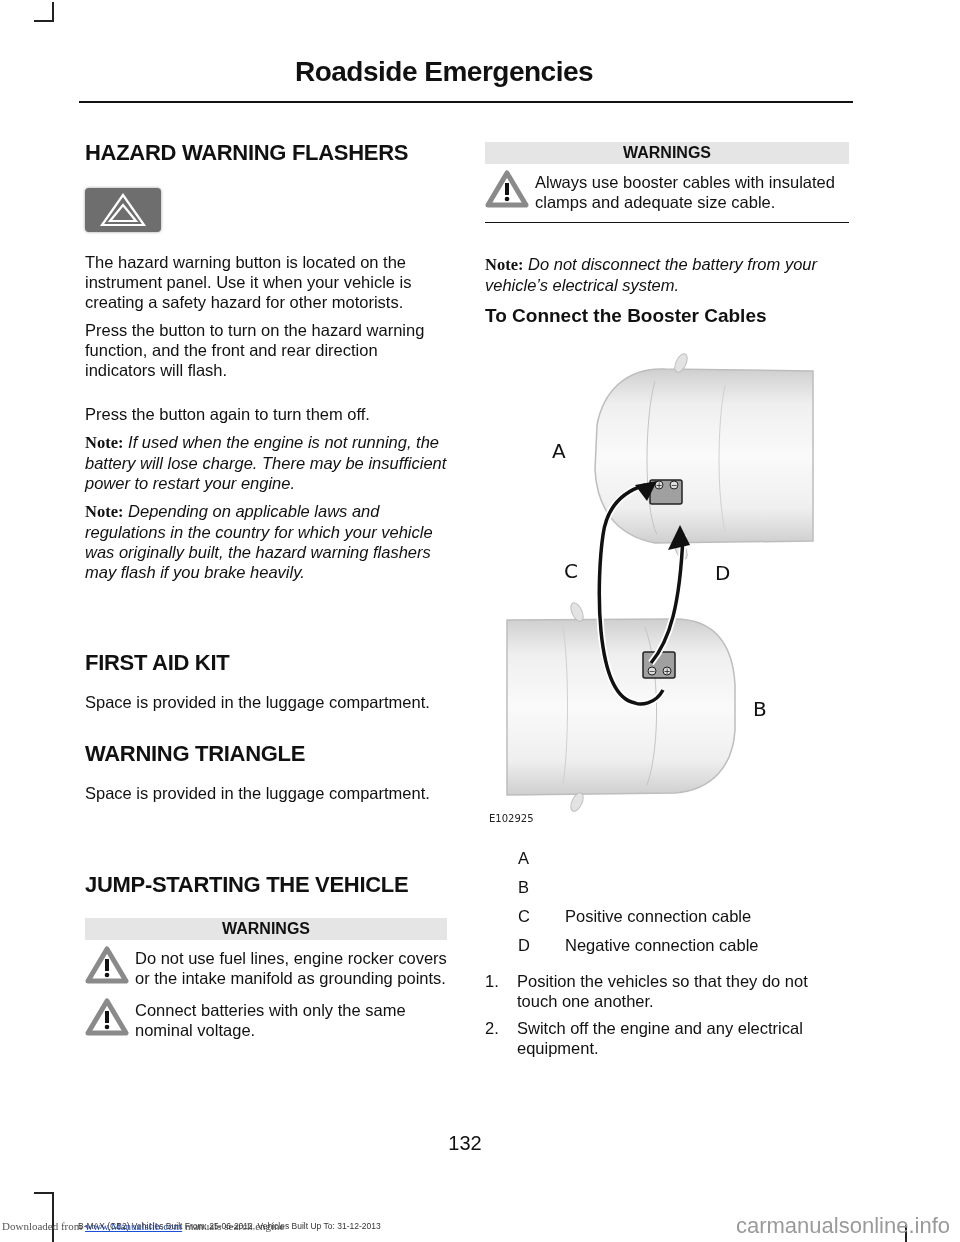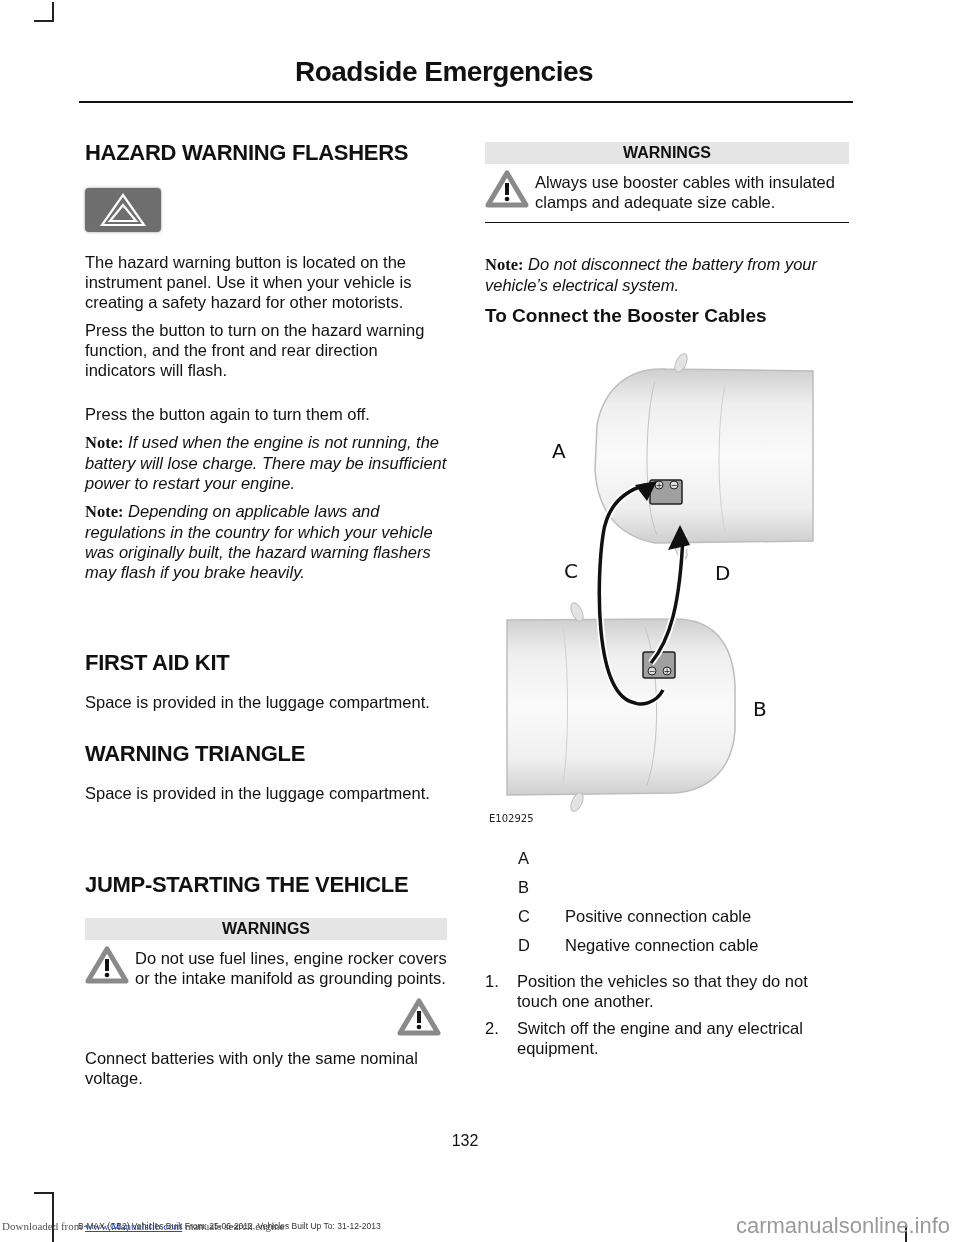--- a/index.html
+++ b/index.html
@@ -19,21 +19,21 @@
   .warn-row { display:flex; align-items:flex-end; margin-top:4px; }
   .warn-row .wi { width:50px; flex:0 0 50px; padding-top:2px; }
   .warn-row p { flex:1; }
   .hazard-btn { width:76px; height:44px; border-radius:4px; background:#6e6e6e; box-shadow:0 0 3px #999; display:flex; align-items:center; justify-content:center; }
   .legend-row { display:flex; font-size:16.5px; line-height:29px; font-family:"Liberation Sans", sans-serif; }
   .legend-row .k { width:80px; padding-left:33px; box-sizing:border-box; }
   .step { display:flex; font-size:16.5px; line-height:20px; font-family:"Liberation Sans", sans-serif; margin-bottom:7px; }
   .step .n { width:32px; flex:0 0 32px; }
   .fig-label { position:absolute; font-family:"DejaVu Sans", sans-serif; font-size:20px; color:#111; }
   .fig-id { position:absolute; font-family:"DejaVu Sans", sans-serif; font-size:10px; color:#222; }
-  .pageno { position:absolute; left:0; width:930px; top:1132px; text-align:center; font-size:16px; font-family:"Liberation Sans", sans-serif; }
+  .pageno { position:absolute; left:0; width:930px; top:1132px; text-align:center; font-size:20px; font-family:"Liberation Sans", sans-serif; }
   .footer-info { position:absolute; left:78px; top:1221px; font-size:8.5px; color:#333; font-family:"Liberation Sans", sans-serif; }
   .dl-text { position:absolute; left:2px; top:1220px; font-size:11px; color:#555; font-family:"Liberation Serif", serif; }
   .dl-link { color:#1a4fd6; text-decoration:underline; }
   .brand { position:absolute; right:10px; top:1213px; font-size:22px; color:#9a9a9a; font-family:"Liberation Sans", sans-serif; }
 </style>
 </head>
 <body>
 
 <div class="crop" style="left:52px;top:2px;width:2px;height:19px;"></div>
 <div class="crop" style="left:34px;top:20px;width:20px;height:2px;"></div>
@@ -81,21 +81,21 @@
   <div class="warn-row">
     <span class="wi">
       <svg width="44" height="38" viewBox="0 0 44 38">
           <polygon points="22,3 41,35 3,35" fill="none" stroke="#8a8a8a" stroke-width="5" stroke-linejoin="round"></polygon>
           <rect x="20" y="13" width="4" height="12" fill="#111"></rect>
           <circle cx="22" cy="29" r="2.3" fill="#111"></circle>
         </svg>
     </span>
     <p>Do not use fuel lines, engine rocker covers or the intake manifold as grounding points.</p>
   </div>
-  <div class="warn-row" style="margin-top:8px;flex-direction:column;">
+  <div class="warn-row" style="margin-top:8px;">
     <span class="wi">
       <svg width="44" height="38" viewBox="0 0 44 38">
           <polygon points="22,3 41,35 3,35" fill="none" stroke="#8a8a8a" stroke-width="5" stroke-linejoin="round"></polygon>
           <rect x="20" y="13" width="4" height="12" fill="#111"></rect>
           <circle cx="22" cy="29" r="2.3" fill="#111"></circle>
         </svg>
     </span>
     <p>Connect batteries with only the same nominal voltage.</p>
   </div>
 </div>

